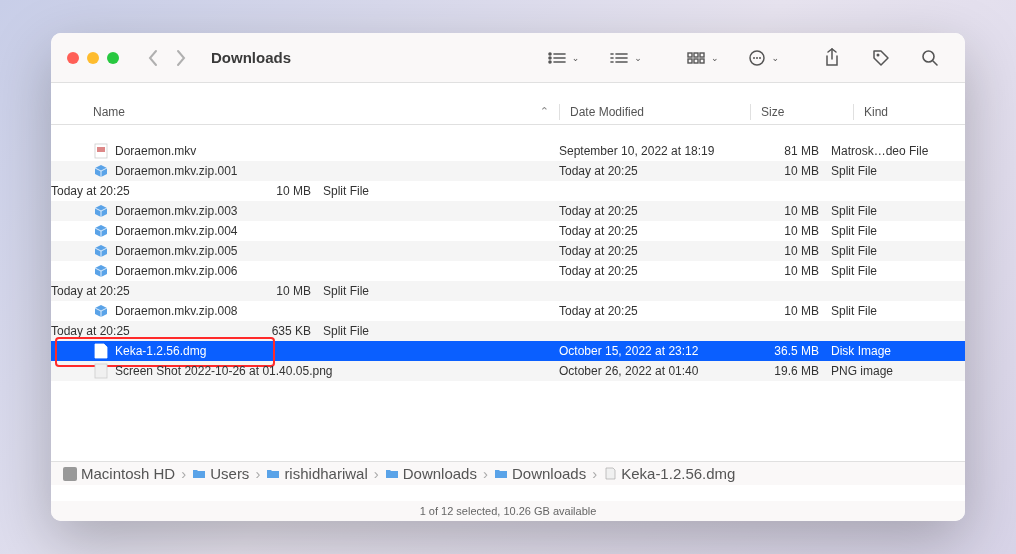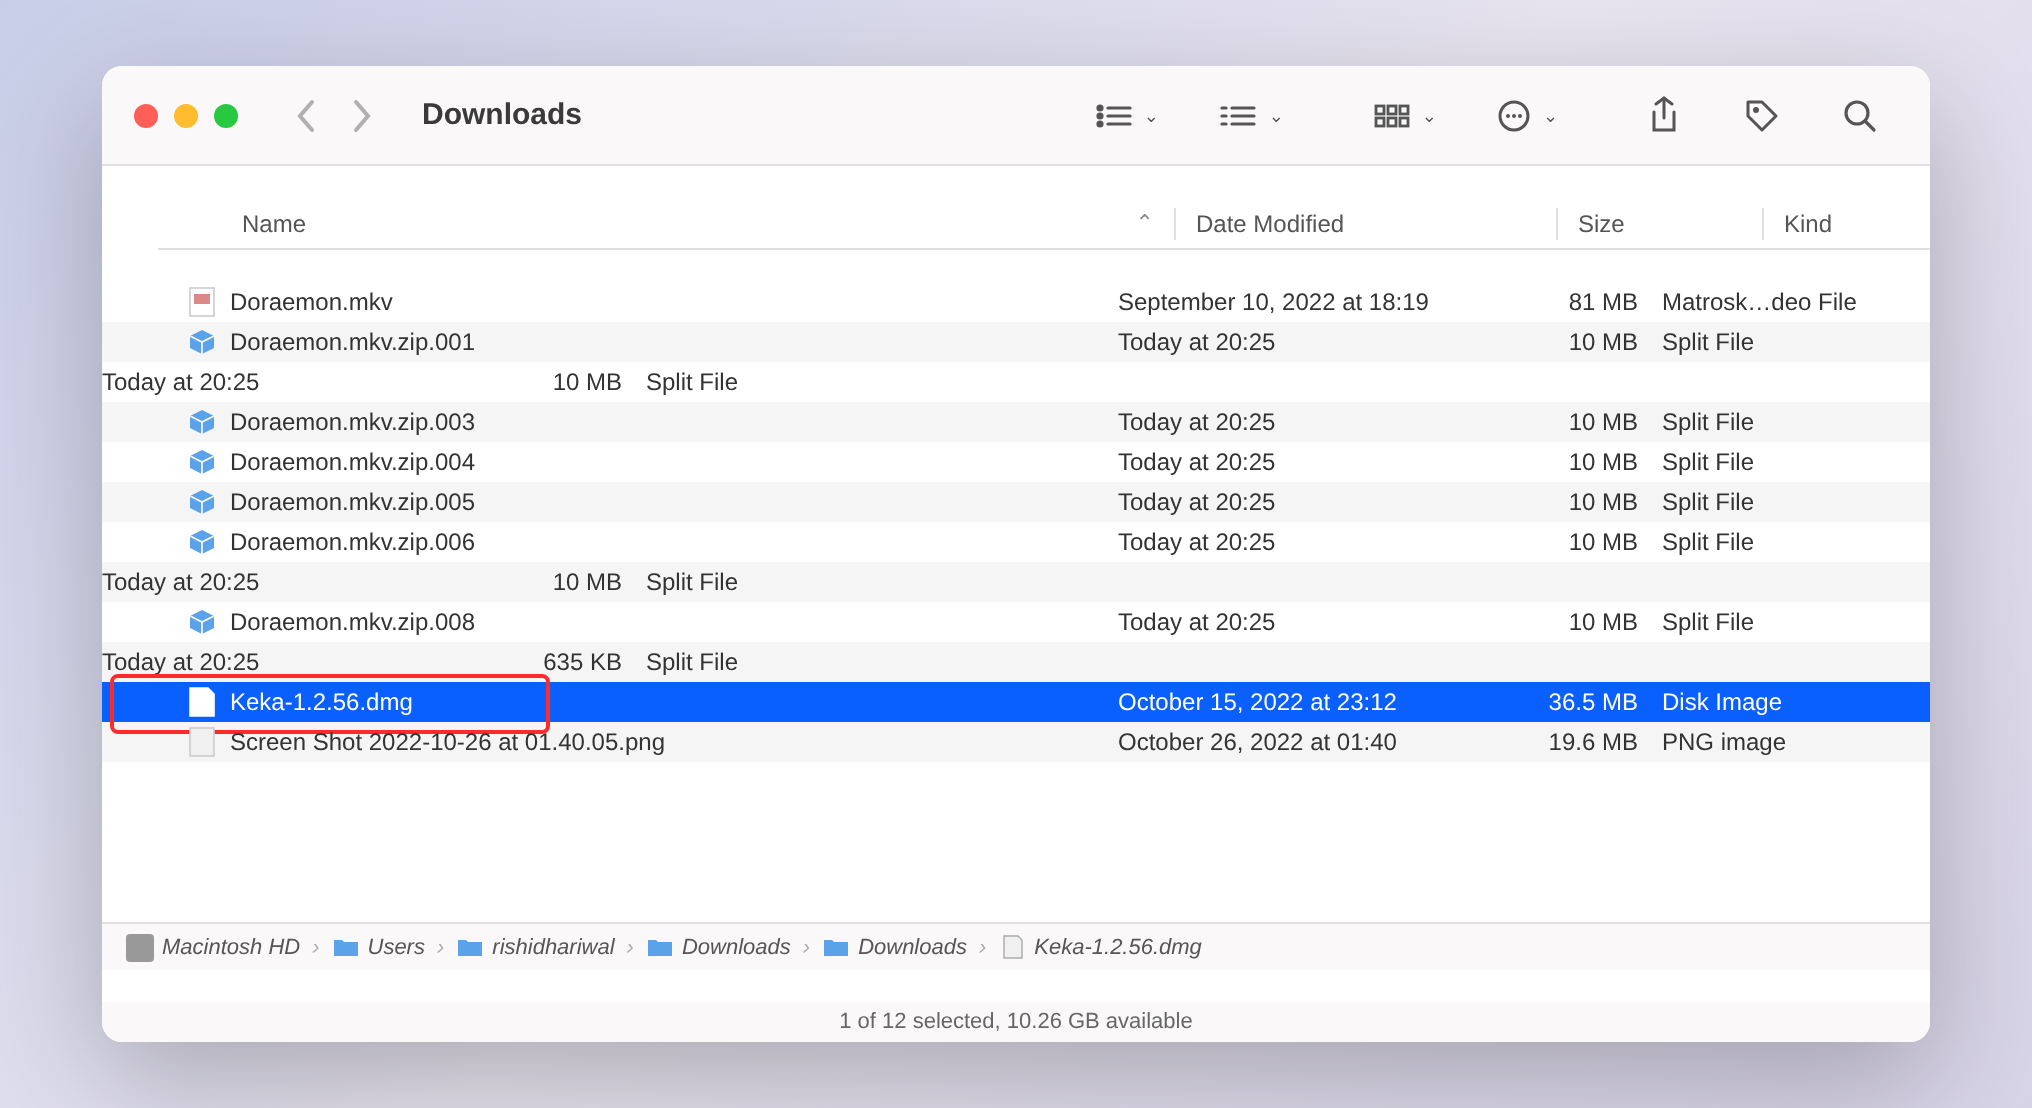--- a/index.html
+++ b/index.html
@@ -8,37 +8,37 @@
     .toolbar { height: 50px; background: rgba(250,248,248,0.95); display: flex; align-items: center; padding: 0 16px; gap: 10px; border-bottom: 1px solid #e0e0e0; }
     .traffic { display: flex; gap: 8px; }
     .tlight { width: 12px; height: 12px; border-radius: 50%; }
     .tclose { background: #ff5f57; } .tmin { background: #febc2e; } .tmax { background: #28c840; }
     .nav { display: flex; gap: 18px; margin-left: 18px; }
     .navbtn { color: #b0b0b0; font-size: 18px; cursor: default; }
     .title { margin-left: 14px; font-size: 15px; font-weight: 600; color: #3a3a3a; }
     .spacer { flex: 1; }
     .tbicon { display: flex; align-items: center; gap: 5px; color: #555; font-size: 18px; margin: 0 10px; }
     .chev { font-size: 9px; color: #555; }
-    .header-row { height: 26px; background: #fff; display: flex; align-items: center; border-bottom: 1px solid #e0e0e0; font-size: 12px; color: #555; margin-left: 28px; }
+    .header-row { height: 26px; background: #fff; display: flex; align-items: center; border-bottom: 1px solid #e0e0e0; font-size: 12px; color: #555; }
     .col-name { flex: 0 0 508px; padding-left: 42px; display: flex; align-items: center; position: relative; }
     .col-date { flex: 0 0 180px; }
     .col-size { flex: 0 0 92px; text-align: right; padding-right: 12px; }
     .col-kind { flex: 1; }
     .sort-caret { position: absolute; right: 10px; font-size: 11px; color: #888; }
     .vline { width: 1px; height: 16px; background: #e0e0e0; margin-right: 10px; }
     .rows { flex: 1; overflow: auto; }
     .row { height: 20px; display: flex; align-items: center; font-size: 12px; color: #333; }
     .row.alt { background: #f5f5f5; }
     .row.sel { background: #0a5fff; color: #fff; }
     .row .col-name { display: flex; align-items: center; gap: 6px; }
     .row.highlighted { position: relative; }
     .row.highlighted::after { content: ''; position: absolute; left: 4px; top: -4px; width: 216px; height: 26px; border: 2px solid #ff2a2a; border-radius: 4px; pointer-events: none; }
     .ficon { width: 16px; height: 16px; display: flex; align-items: center; justify-content: center; font-size: 11px; }
     .ficon.box { color: #3b82e6; }
-    .pathbar { height: 24px; background: rgba(250,248,248,0.95); border-top: 1px solid #e0e0e0; display: flex; align-items: center; padding: 0 12px; font-size: 11px; color: #555; gap: 6px; font-style: italic; }
+    .pathbar { height: 24px; background: rgba(250,248,248,0.95); border-top: 1px solid #e0e0e0; display: flex; align-items: center; padding: 0 12px; font-size: 15px; color: #555; gap: 6px; }
     .pseg { display: flex; align-items: center; gap: 4px; }
     .psep { color: #aaa; }
     .picon { width: 14px; height: 14px; display: flex; align-items: center; justify-content: center; font-size: 11px; }
     .picon.hd { background: #999; border-radius: 2px; }
     .picon.folder { color: #4ba3e8; }
     .statusbar { height: 20px; background: rgba(250,248,248,0.95); display: flex; align-items: center; justify-content: center; font-size: 11px; color: #666; }
     svg { display: block; }
   </style>
 </head>
 <body>

